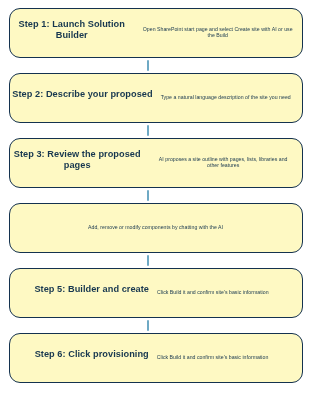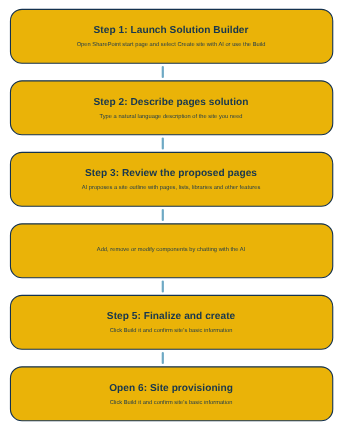--- a/index.html
+++ b/index.html
@@ -22,25 +22,26 @@
   }
   .step-wrap {
     position: relative;
   }
   .step-box {
     position: relative;
     margin: 0 auto;
     width: 294px;
     height: 50px;
     box-sizing: border-box;
-    background: #eab308;
+    background: #fef9c3;
     border: 1.6px solid #14324f;
     border-radius: 11px;
     display: flex;
-    flex-direction: column;
+    flex-direction: row;
+    align-items: center;
     justify-content: center;
   }
   .step-title {
     color: #17374f;
     font-size: 9.2px;
     font-weight: bold;
     letter-spacing: 0.05px;
     line-height: 1.1;
     text-align: center;
     margin-bottom: 7px;
@@ -81,21 +82,21 @@
       <div class="step-sub">Open SharePoint start page and select Create site with AI or use the Build</div>
     </div>
   </div>
 
   <div class="connector">
     <div class="connector-line"></div>
   </div>
 
   <div class="step-wrap">
     <div class="step-box">
-      <div class="step-title">Step 2: Describe pages solution</div>
+      <div class="step-title">Step 2: Describe your proposed</div>
       <div class="step-sub">Type a natural language description of the site you need</div>
     </div>
   </div>
 
   <div class="connector">
     <div class="connector-line"></div>
   </div>
 
   <div class="step-wrap">
     <div class="step-box">
@@ -113,29 +114,29 @@
       <div class="step-sub">Add, remove or modify components by chatting with the AI</div>
     </div>
   </div>
 
   <div class="connector">
     <div class="connector-line"></div>
   </div>
 
   <div class="step-wrap">
     <div class="step-box">
-      <div class="step-title">Step 5: Finalize and create</div>
+      <div class="step-title">Step 5: Builder and create</div>
       <div class="step-sub">Click Build it and confirm site's basic information</div>
     </div>
   </div>
 
   <div class="connector">
     <div class="connector-line"></div>
   </div>
 
   <div class="step-wrap">
     <div class="step-box">
-      <div class="step-title">Open 6: Site provisioning</div>
+      <div class="step-title">Step 6: Click provisioning</div>
       <div class="step-sub">Click Build it and confirm site's basic information</div>
     </div>
   </div>
 
 </div>
 
 </body></html>

